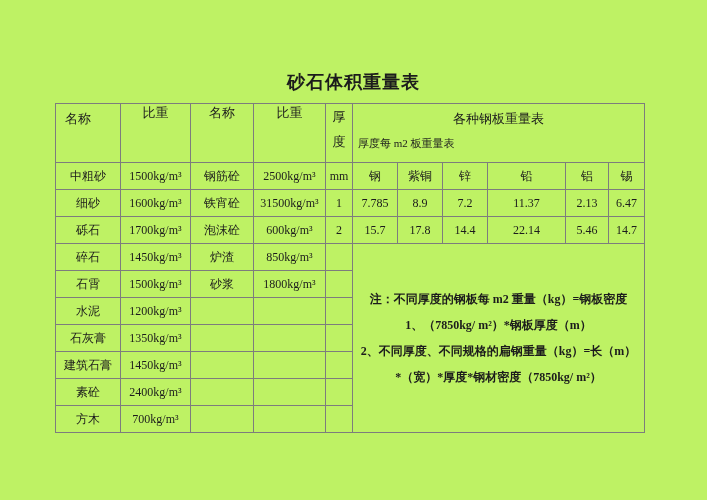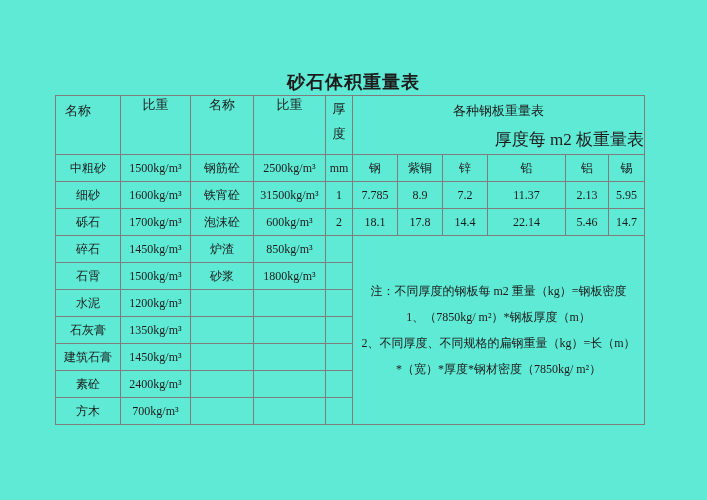--- a/index.html
+++ b/index.html
@@ -1,70 +1,71 @@
 <!DOCTYPE html>
 <html><head>
 <meta charset="utf-8">
 <style>
   html, body { margin: 0; padding: 0; background: #fff; }
   .page {
     position: relative;
     width: 707px;
     height: 500px;
-    background: #5eead4;
+    background: #bef264;
     font-family: "Liberation Serif", "DejaVu Serif", serif;
     color: #1c1c1c;
     overflow: hidden;
   }
   .title {
     position: absolute;
     top: 70px;
     left: 0;
     width: 707px;
     text-align: center;
     font-size: 18px;
     font-weight: bold;
     letter-spacing: 1px;
   }
   table.doc-table {
     position: absolute;
     left: 55px;
-    top: 95px;
+    top: 103px;
     width: 589px;
     border-collapse: collapse;
     table-layout: fixed;
   }
   table.doc-table td {
     border: 1px solid #7d7d7d;
     padding: 0;
     text-align: center;
     vertical-align: middle;
     overflow: hidden;
     font-size: 12px;
   }
   tr.header-row td { height: 52px; vertical-align: top; font-size: 13px; }
   tr.header-row td.hname { text-align: left; padding: 6px 0 0 9px; }
   tr.header-row td.hcenter { }
   td.thickness-h div { line-height: 25px; height: 25px; }
   td.thickness-h { padding-top: 4px; }
   td.steel-header { text-align: left; }
   .sh-title { text-align: center; margin-top: 6px; font-size: 13px; }
-  .sh-sub { text-align: right; padding-left: 5px; margin-top: 8px; font-size: 17px; }
+  .sh-sub { text-align: left; padding-left: 5px; margin-top: 8px; font-size: 11px; }
 
   tr.data-row { height: 27px; }
   td.c1 { vertical-align: top; padding-top: 4px; font-size: 12px; margin-top: 40px; }
   td.num { font-size: 14px; }
   td.c5 { vertical-align: top; padding-top: 3px; font-size: 10px; }
   td.metal { font-size: 12px; }
   td.mval { font-size: 13px; }
   td.note-cell {
     text-align: left;
     vertical-align: top;
     padding: 7px 4px 0 8px;
     font-size: 13px;
+    font-weight: bold;
   }
   td.note-cell div { line-height: 26px; white-space: nowrap; }
 </style>
 </head>
 <body>
 
 <div class="page">
   <div class="title">砂石体积重量表</div>
 
   <table class="doc-table">
@@ -116,30 +117,30 @@
       <td class="c1">细砂</td>
       <td class="num">1600kg/m³</td>
       <td>铁宵砼</td>
       <td class="num">31500kg/m³</td>
       <td class="c5">1</td>
       <td class="mval">7.785</td>
       <td class="mval">8.9</td>
       <td class="mval">7.2</td>
       <td class="mval">11.37</td>
       <td class="mval">2.13</td>
-      <td class="mval">5.95</td>
+      <td class="mval">6.47</td>
     </tr>
 
     <tr class="data-row">
       <td class="c1">砾石</td>
       <td class="num">1700kg/m³</td>
       <td>泡沫砼</td>
       <td class="num">600kg/m³</td>
       <td class="c5">2</td>
-      <td class="mval">18.1</td>
+      <td class="mval">15.7</td>
       <td class="mval">17.8</td>
       <td class="mval">14.4</td>
       <td class="mval">22.14</td>
       <td class="mval">5.46</td>
       <td class="mval">14.7</td>
     </tr>
 
     <tr class="data-row">
       <td class="c1">碎石</td>
       <td class="num">1450kg/m³</td>

